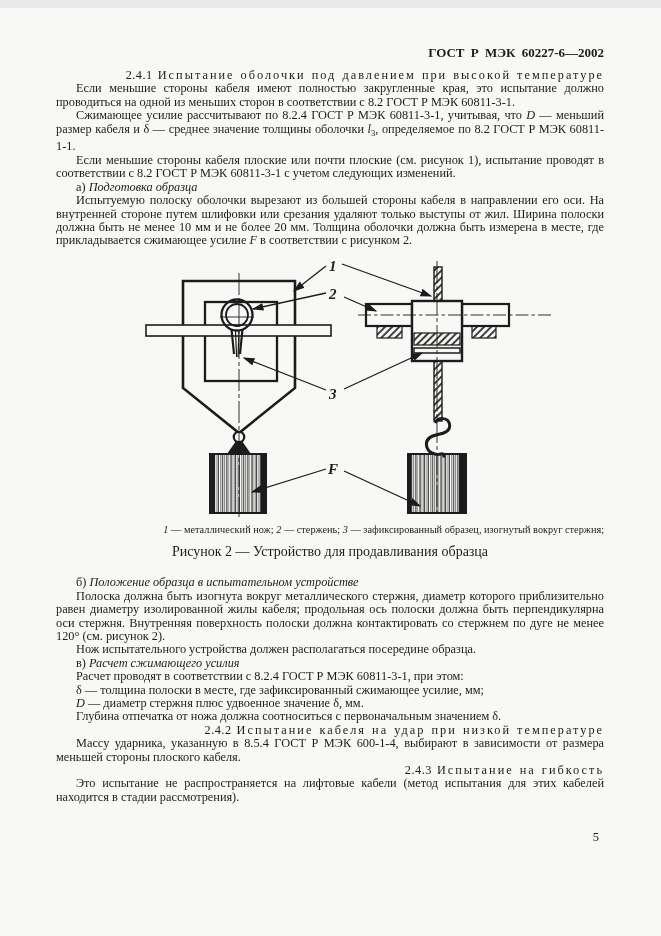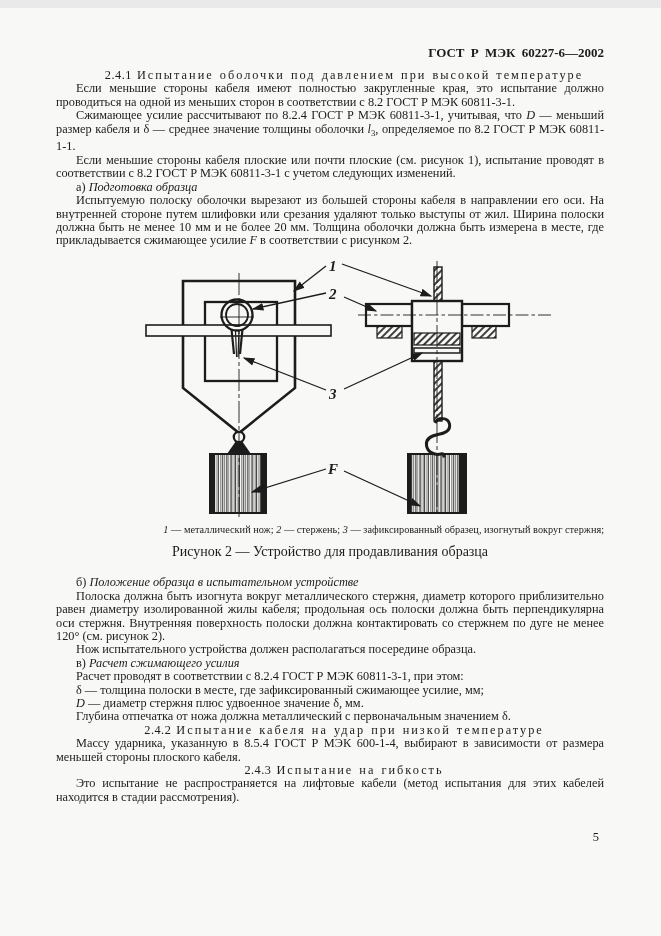--- a/index.html
+++ b/index.html
@@ -22,21 +22,21 @@
   }
   .body-text{margin-top:9px;}
   p{
     margin:0;
     font-size:12.3px;
     line-height:13.4px;
     text-align:justify;
     text-indent:20px;
   }
   p.heading{
-    text-align:center;
+    text-align:right;
     text-indent:28px;
     letter-spacing:2px;
     word-spacing:1px;
     white-space:nowrap;
   }
   p.heading .hnum{letter-spacing:0.5px;margin-right:5px;}
   .it{font-style:italic;}
   sub{font-size:0.7em;}
   .figure-block{margin-top:5px;}
   .fig-svg{display:block;margin-left:48px;}
@@ -177,21 +177,21 @@
 
       <p><span>в)</span>&nbsp;<span class="it">Расчет сжимающего усилия</span></p>
 
       <p>Расчет проводят в соответствии с 8.2.4 ГОСТ Р МЭК 60811-3-1, при этом:</p>
 
       <p><span>δ</span><span> — толщина полоски в месте, где зафиксированный сжимающее усилие, мм;</span></p>
 
       <p><span class="it">D</span><span> — диаметр стержня плюс удвоенное значение δ, мм.</span></p>
 
 
-      <p>Глубина отпечатка от ножа должна металлический с первоначальным значением δ.</p>
+      <p>Глубина отпечатка от ножа должна соотноситься с первоначальным значением δ.</p>
 
       <p class="heading"><span class="hnum">2.4.2</span><span>Испытание кабеля на удар при низкой температуре</span></p>
 
       <p>Массу ударника, указанную в 8.5.4 ГОСТ Р МЭК 600-1-4, выбирают в зависимости от размера меньшей стороны плоского кабеля.</p>
 
       <p class="heading"><span class="hnum">2.4.3</span><span>Испытание на гибкость</span></p>
 
       <p>Это испытание не распространяется на лифтовые кабели (метод испытания для этих кабелей находится в стадии рассмотрения).</p>
     </div>
   </div>

